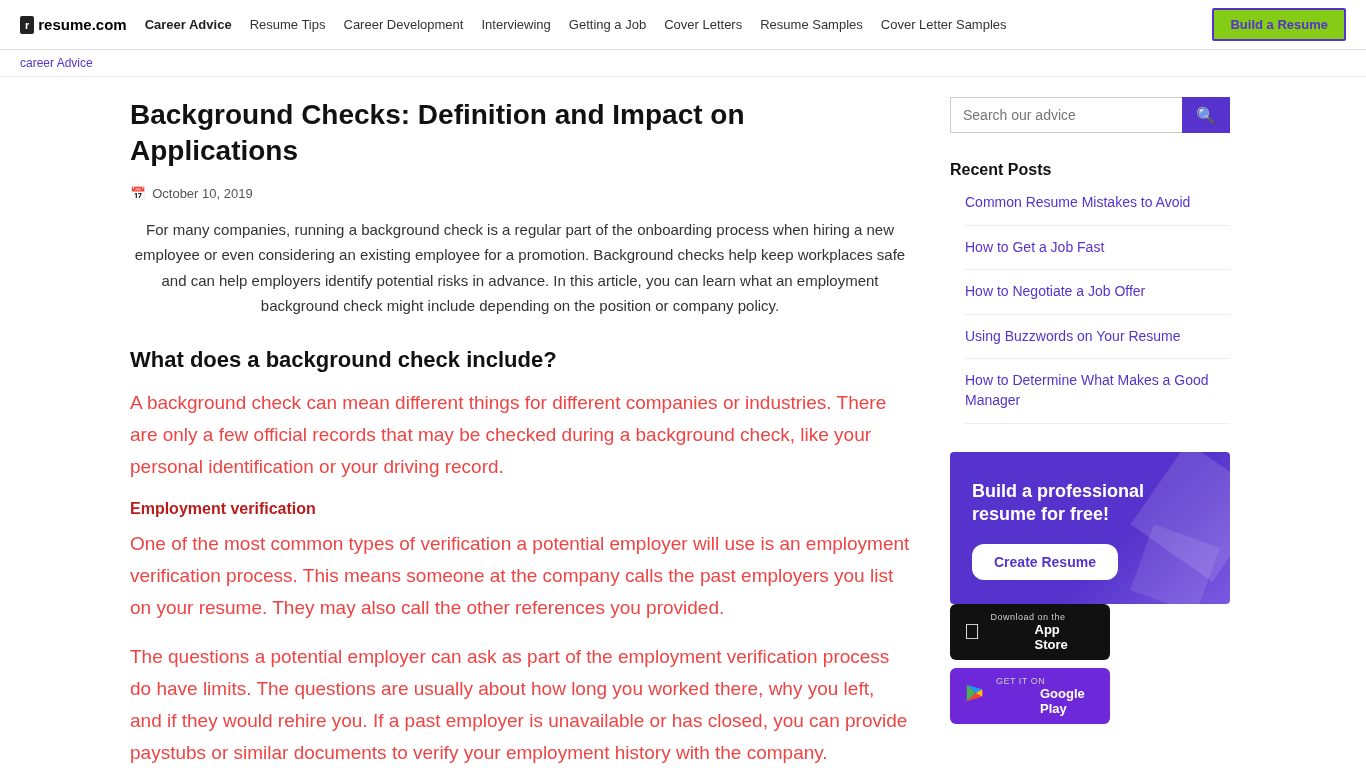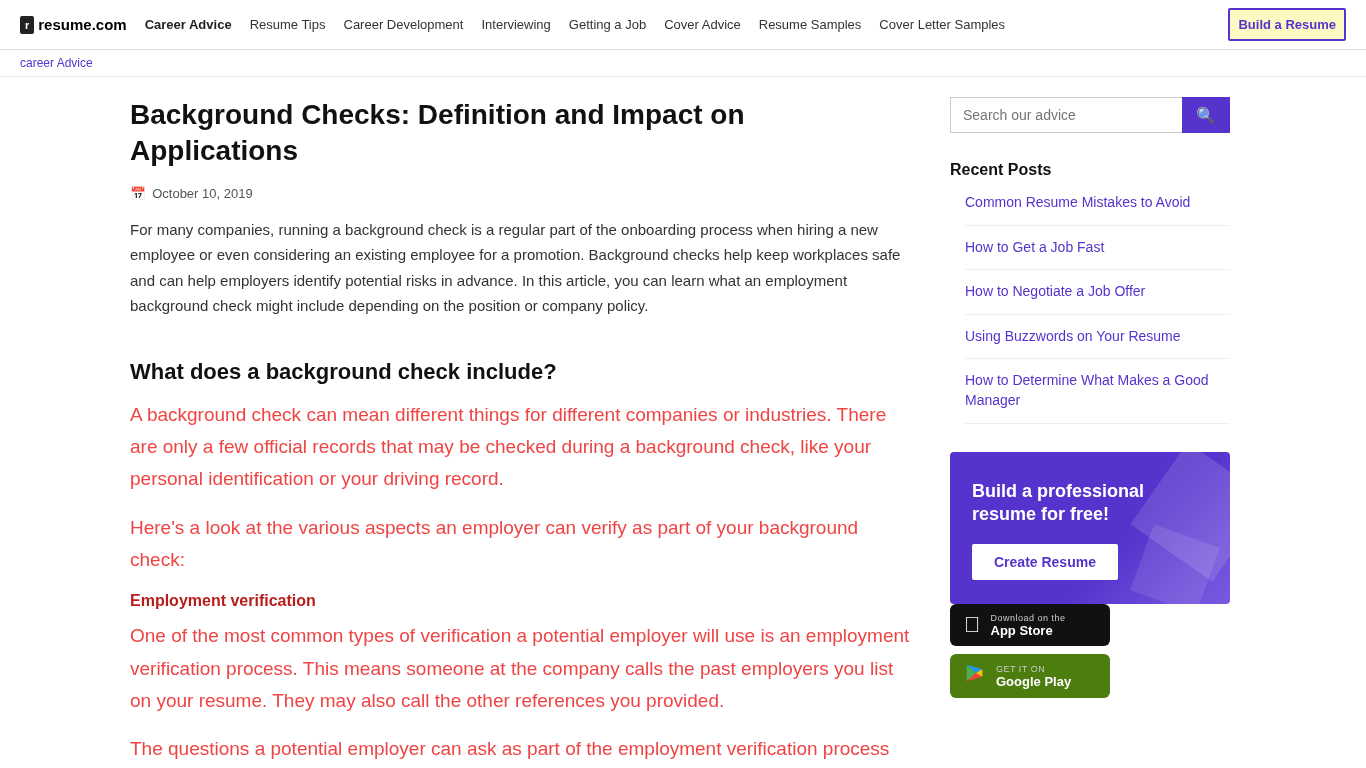--- a/index.html
+++ b/index.html
@@ -46,22 +46,22 @@
       text-decoration: none;
       white-space: nowrap;
     }
     .nav-link.active {
       font-weight: bold;
       color: #222;
     }
     .build-resume-btn {
       border: 2px solid #5533cc;
       color: #5533cc;
-      background: #fef9c3;
-      padding: 7px 8px;
+      background: #84cc16;
+      padding: 7px 16px;
       font-size: 13px;
       font-weight: bold;
       cursor: pointer;
       border-radius: 2px;
       white-space: nowrap;
     }
 
     
     .breadcrumb-bar {
       padding: 6px 20px;
@@ -100,21 +100,22 @@
       color: #555;
       margin-bottom: 16px;
     }
     .calendar-icon {
       font-size: 13px;
     }
     .article-intro {
       font-size: 15px;
       line-height: 1.7;
       color: #333;
-      margin-bottom: 40px;
+      margin-bottom: 28px;
+      text-align: center;
     }
     .section-title {
       font-size: 22px;
       font-weight: bold;
       color: #111;
       margin-bottom: 14px;
       margin-top: 10px;
     }
     .section-para {
       font-size: 19px;
@@ -221,21 +222,21 @@
       z-index: 1;
     }
     .cta-btn {
       background: #fff;
       color: #5533cc;
       border: none;
       padding: 10px 22px;
       font-size: 14px;
       font-weight: bold;
       cursor: pointer;
-      border-radius: 2px;
+      border-radius: 12px;
       position: relative;
       z-index: 1;
     }
 
     
     .app-store-btn {
       display: flex;
       align-items: center;
       background: #111;
       color: #fff;
@@ -255,44 +256,45 @@
     }
     .app-store-btn .store-sub {
       font-size: 9px;
       color: #ccc;
       letter-spacing: 0.5px;
     }
     .app-store-btn .store-name {
       font-size: 13px;
       font-weight: bold;
       color: #fff;
+      margin-left: 44px;
     }
     .google-play-btn {
-      background: #4d7c0f;
+      background: #6d28d9;
     }
     .google-play-btn .play-icon {
       width: 22px;
       height: 22px;
     }
   </style>
 </head>
 <body>
 
 <header class="header">
   <a class="logo" href="#">
     <span class="logo-icon">r</span>
     <span class="logo-text">resume.com</span>
   </a>
   <nav class="nav-links">
     <a class="nav-link active" href="#">Career Advice</a>
     <a class="nav-link" href="#">Resume Tips</a>
     <a class="nav-link" href="#">Career Development</a>
     <a class="nav-link" href="#">Interviewing</a>
     <a class="nav-link" href="#">Getting a Job</a>
-    <a class="nav-link" href="#">Cover Advice</a>
+    <a class="nav-link" href="#">Cover Letters</a>
     <a class="nav-link" href="#">Resume Samples</a>
     <a class="nav-link" href="#">Cover Letter Samples</a>
   </nav>
   <button class="build-resume-btn">Build a Resume</button>
 </header>
 
 <div class="breadcrumb-bar">
   <a href="#">career Advice</a>
 </div>
 
@@ -305,21 +307,20 @@
       <span class="calendar-icon">📅</span>
       <span>October 10, 2019</span>
     </div>
 
     <p class="article-intro">For many companies, running a background check is a regular part of the onboarding process when hiring a new employee or even considering an existing employee for a promotion. Background checks help keep workplaces safe and can help employers identify potential risks in advance. In this article, you can learn what an employment background check might include depending on the position or company policy.</p>
 
     <h2 class="section-title">What does a background check include?</h2>
 
     <p class="section-para">A background check can mean different things for different companies or industries. There are only a few official records that may be checked during a background check, like your personal identification or your driving record.</p>
 
-    <p class="section-para">Here's a look at the various aspects an employer can verify as part of your background check:</p>
 
     <h3 class="sub-section-title">Employment verification</h3>
 
     <p class="section-para">One of the most common types of verification a potential employer will use is an employment verification process. This means someone at the company calls the past employers you list on your resume. They may also call the other references you provided.</p>
 
     <p class="section-para">The questions a potential employer can ask as part of the employment verification process do have limits. The questions are usually about how long you worked there, why you left, and if they would rehire you. If a past employer is unavailable or has closed, you can provide paystubs or similar documents to verify your employment history with the company.</p>
   </main>
 
   <aside class="sidebar">
 

